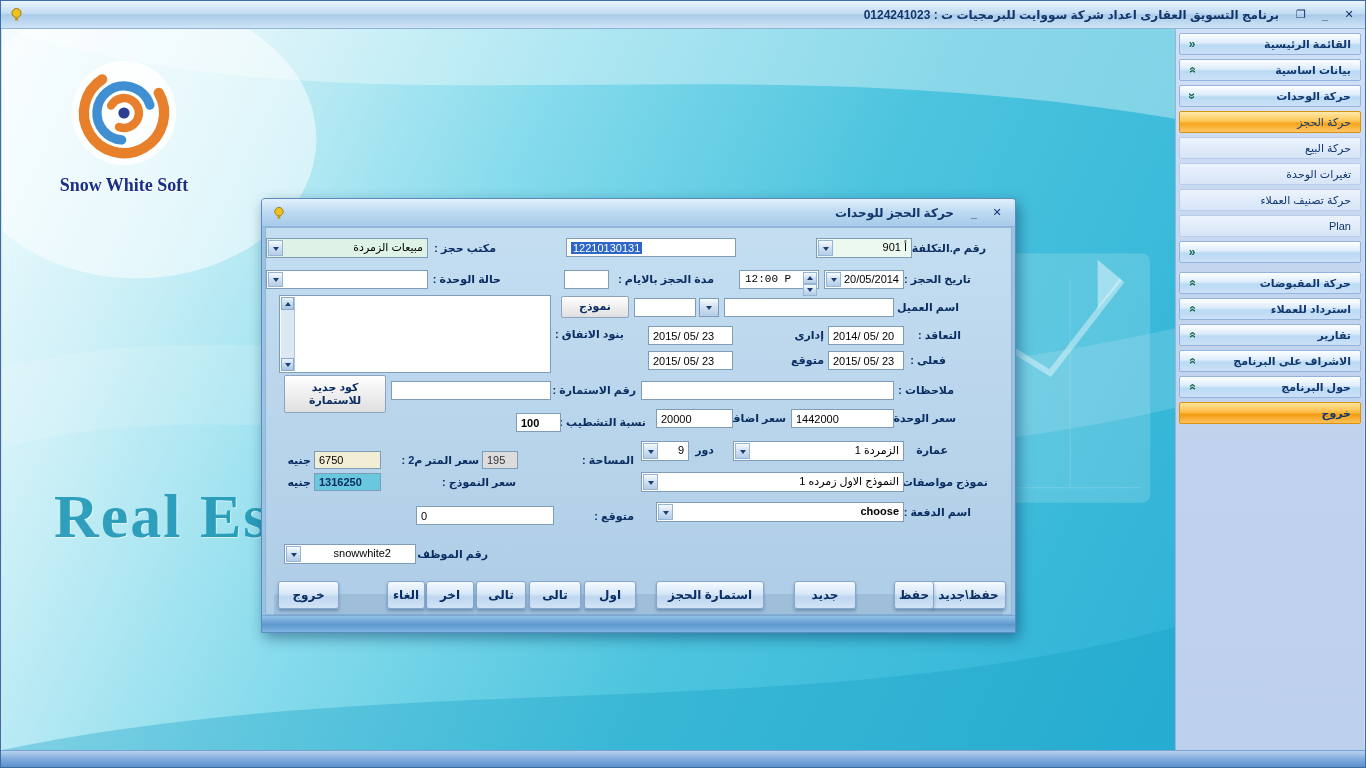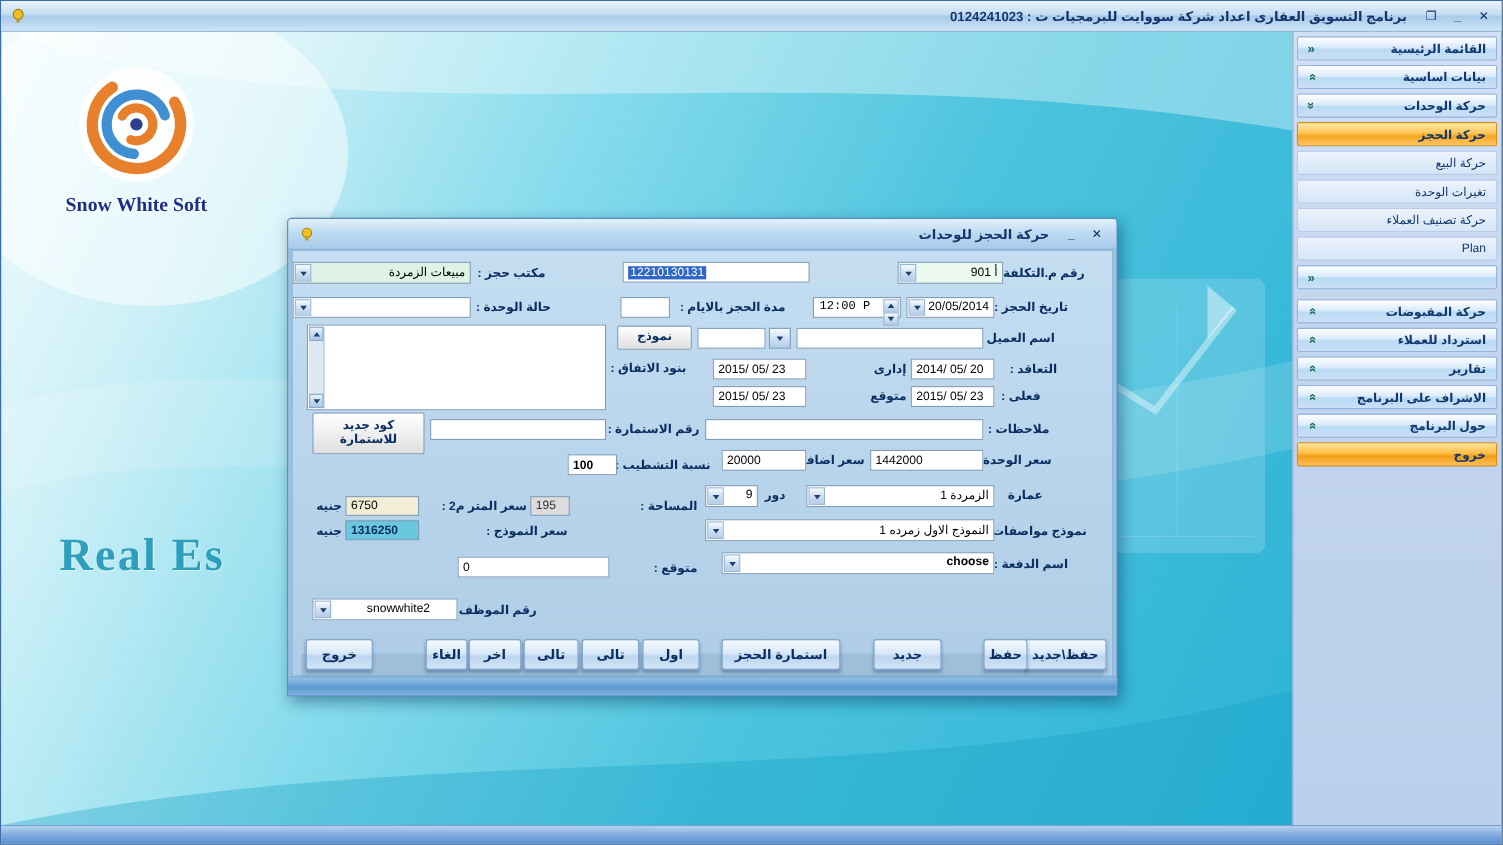--- a/index.html
+++ b/index.html
@@ -17,30 +17,30 @@
     color:#13366b;border:1px solid transparent;border-radius:2px;cursor:default;}
 
   
   .workspace{position:absolute;top:28px;left:1px;right:190px;bottom:17px;overflow:hidden;
     background:linear-gradient(115deg,#f4fcfe 0%,#cdf0f7 16%,#86dbec 38%,#4cc4de 63%,#2db2d6 100%);}
   .deco{position:absolute;inset:0;width:100%;height:100%;}
   .logo{position:absolute;left:42px;top:28px;width:160px;text-align:center;}
   .logo-text{display:block;margin-top:2px;font-family:"Liberation Serif","DejaVu Serif",serif;font-weight:bold;
     font-size:18px;color:#1a2f86;text-shadow:0 1px 0 #fff,0 0 6px rgba(255,255,255,.9);}
   .watermark{position:absolute;left:52px;top:452px;font-family:"Liberation Serif","DejaVu Serif",serif;font-weight:bold;
-    font-size:42px;color:#1792b2;text-shadow:1px 1px 0 rgba(255,255,255,.6);opacity:.85;letter-spacing:2px;}
+    font-size:62px;color:#1792b2;text-shadow:1px 1px 0 rgba(255,255,255,.6);opacity:.85;letter-spacing:2px;}
 
   
   .sidebar{position:absolute;top:28px;right:1px;width:189px;bottom:17px;padding:4px 3px;
     background:linear-gradient(180deg,#d2e0f6,#c2d4ee 40%,#bccfec);border-left:1px solid #9ab4d8;}
   .sb-item{position:relative;height:22px;margin-bottom:4px;border-radius:2px;display:flex;align-items:center;
     direction:rtl;padding:0 9px 0 20px;font-size:11px;font-weight:bold;color:#11386e;cursor:default;}
   .sb-header{background:linear-gradient(#feffff,#dcebfb 45%,#badaf4 55%,#cce0f7);border:1px solid #93b4dc;}
   .sb-sub{background:linear-gradient(#ecf3fc,#d6e5f7);border:1px solid #b7cdea;font-weight:normal;}
-  .sb-selected{background:linear-gradient(#ffeaa9,#ffc557 45%,#f7a61d 58%,#ffc466);border:1px solid #d8920f;font-weight:bold;}
+  .sb-selected{background:linear-gradient(#ffeaa9,#ffc557 45%,#f7a61d 58%,#ffc466);border:1px solid #d8920f;font-weight:normal;}
   .sb-exit{background:linear-gradient(#ffe398,#ffbe4a 45%,#f29d12 58%,#ffc05a);border:1px solid #d8920f;}
   .sb-gap{margin-top:9px;}
   .chev{position:absolute;left:5px;top:3px;width:14px;height:14px;display:flex;align-items:center;justify-content:center;
     font-size:12px;font-weight:bold;color:#166b4e;}
   .chev::before{content:"\00AB";display:inline-block;line-height:1;}
   .chev-down::before{transform:rotate(-90deg);}
   .chev-up::before{transform:rotate(90deg);}
 
   
   .taskbar{position:absolute;left:0;right:0;bottom:0;height:17px;

